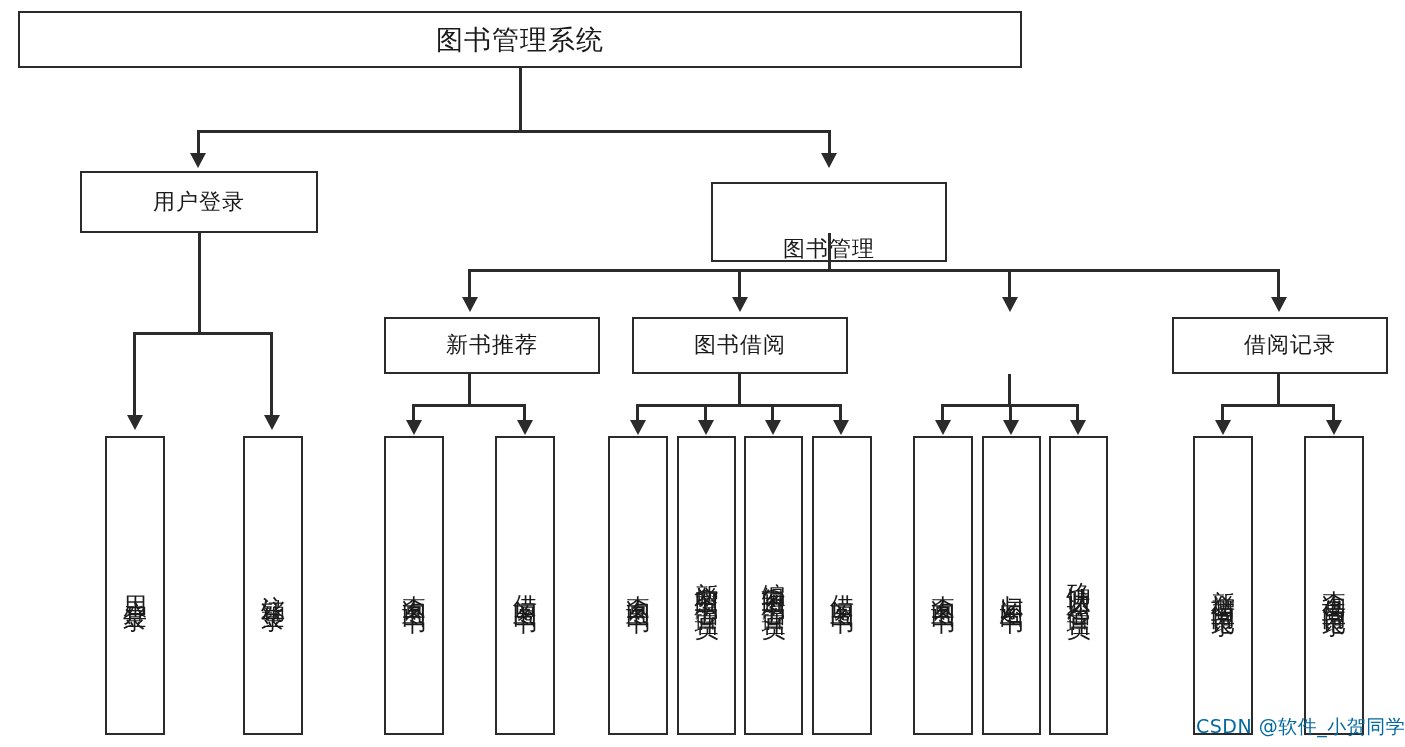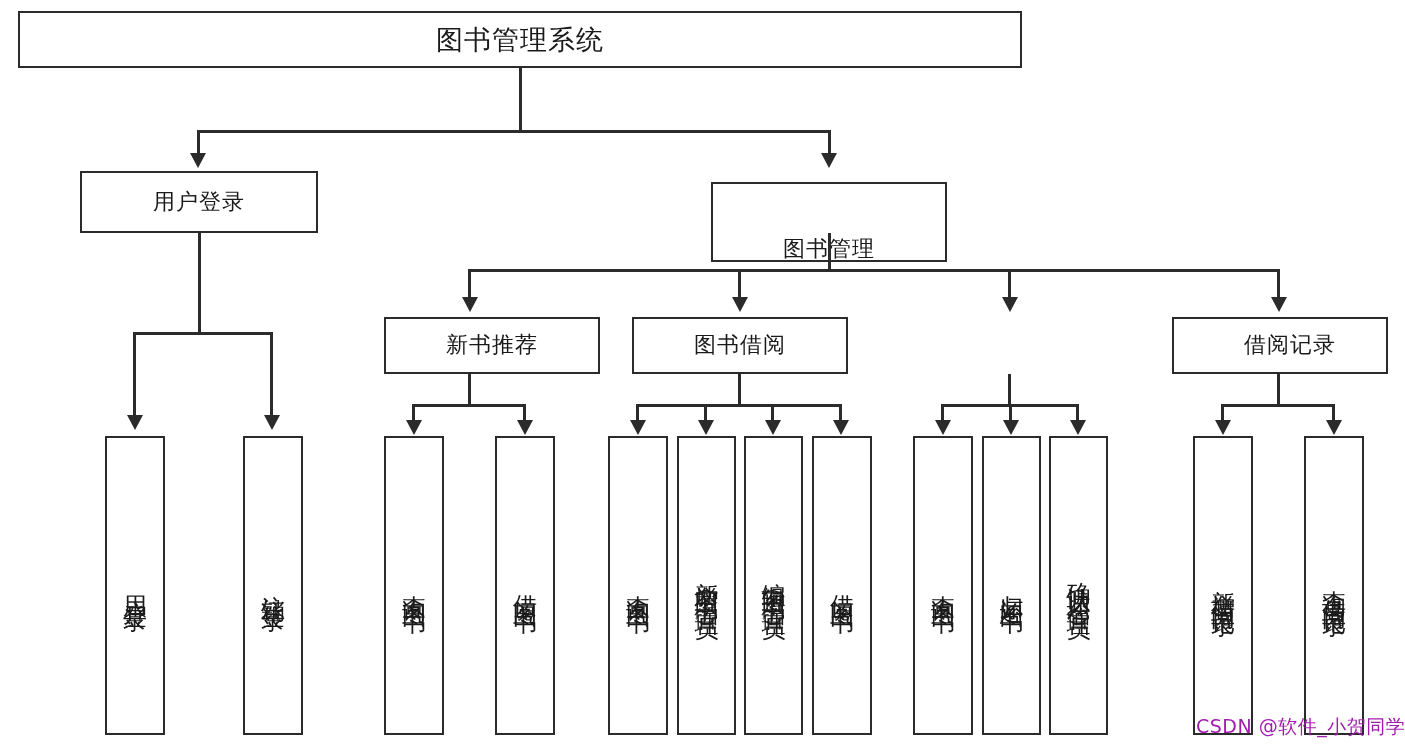--- a/index.html
+++ b/index.html
@@ -66,21 +66,21 @@
     position: absolute;
     width: 0;
     height: 0;
     border-left: 8px solid transparent;
     border-right: 8px solid transparent;
     border-top: 15px solid #2b2b2b;
   }
   
   #watermark {
     position: absolute;
-    color: #a21caf;
+    color: #0369a1;
     font-size: 19px;
     white-space: nowrap;
     letter-spacing: 0.5px;
     pointer-events: none;
   }
 </style>
 </head>
 <body>
 
 <div id="canvas">

